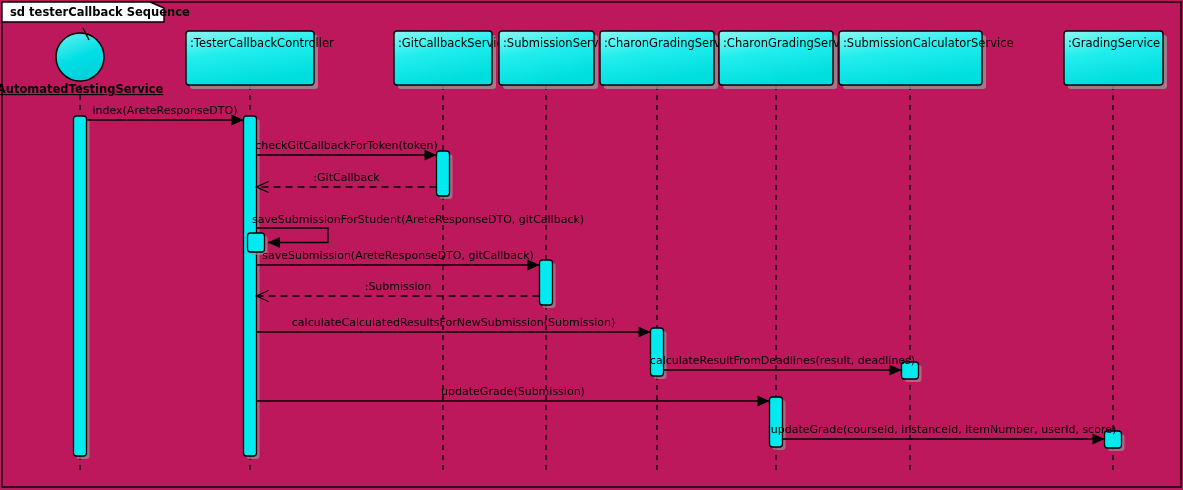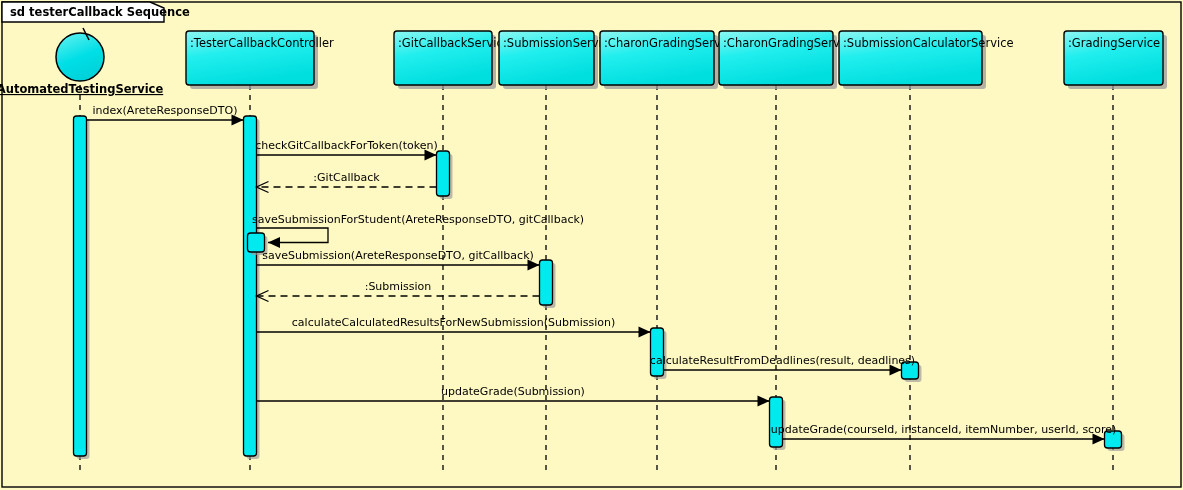--- a/index.html
+++ b/index.html
@@ -9,21 +9,21 @@
     background: #ffffff;
   }
   body {
     font-family: "DejaVu Sans", "Liberation Sans", sans-serif;
   }
   #diagram-root {
     position: relative;
     width: 1183px;
     height: 490px;
     overflow: hidden;
-    background: #fef9c3;
+    background: #be185d;
   }
   svg#sequence-canvas {
     position: absolute;
     left: 0;
     top: 0;
     width: 1183px;
     height: 490px;
     display: block;
   }
   .frame-border {

